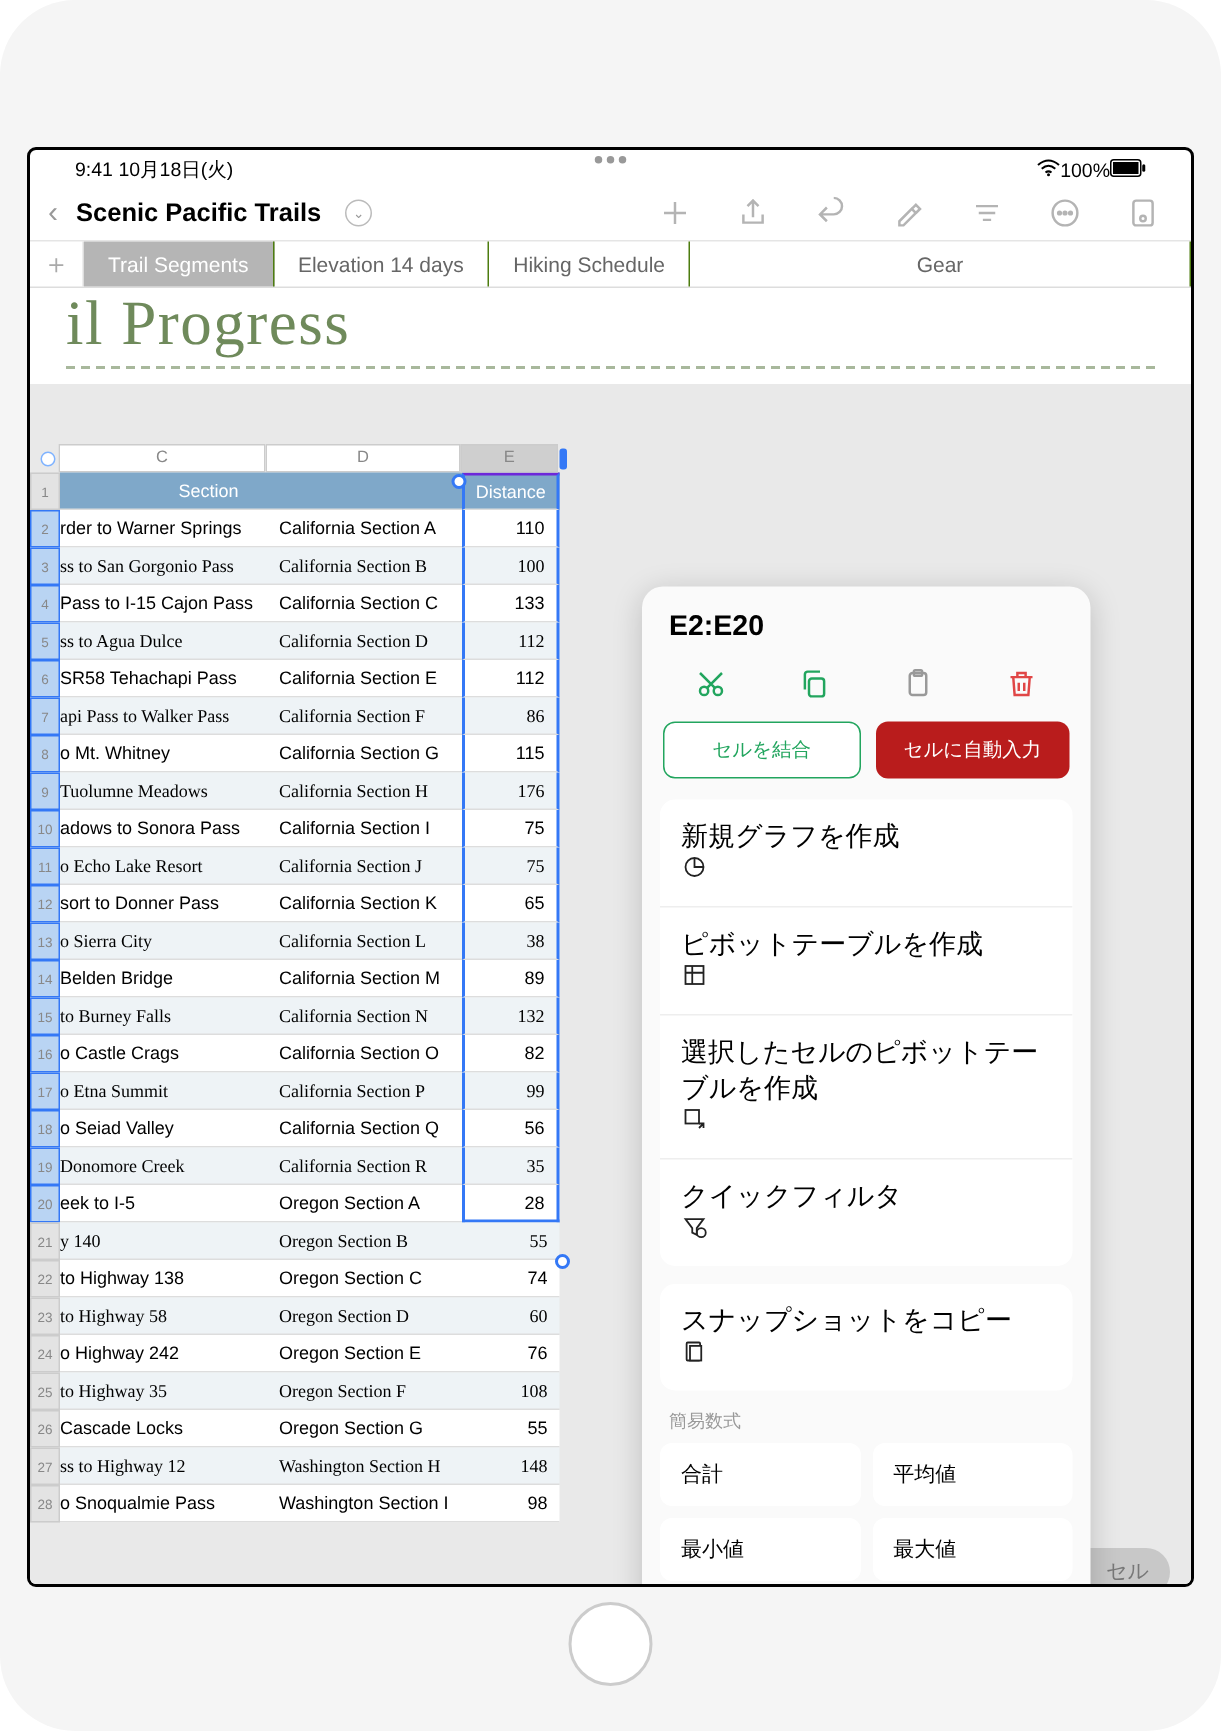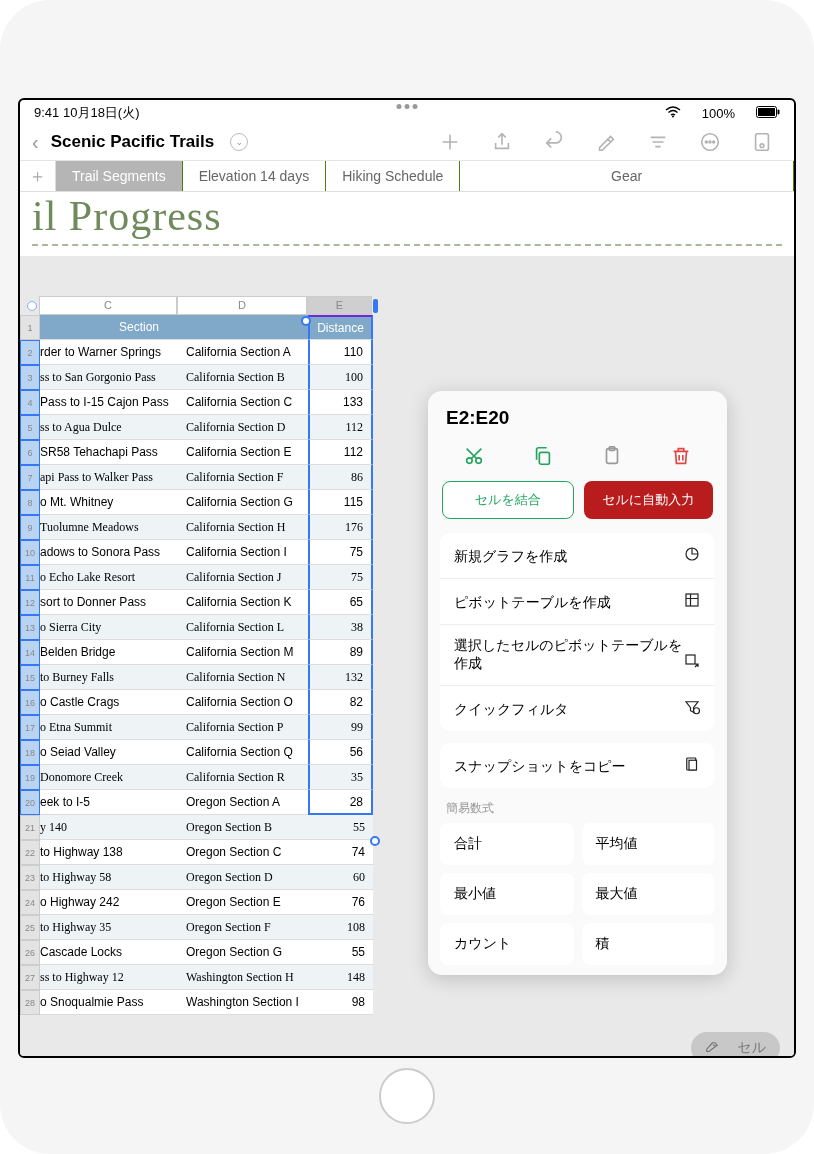--- a/index.html
+++ b/index.html
@@ -3,38 +3,38 @@
 <meta charset="utf-8">
 <style>
 * { margin: 0; padding: 0; box-sizing: border-box; font-family: -apple-system, BlinkMacSystemFont, sans-serif; }
 html, body { width: 814px; height: 1154px; background: #fff; overflow: hidden; }
 .ipad-frame { width: 814px; height: 1154px; background: #f5f5f5; border-radius: 50px; padding: 18px; position: relative; }
 .ipad-screen { width: 100%; height: 960px; background: #fff; border: 2px solid #000; border-radius: 6px; margin-top: 80px; overflow: hidden; position: relative; }
 .home-btn { position: absolute; bottom: 30px; left: 50%; transform: translateX(-50%); width: 56px; height: 56px; border: 2px solid #ccc; border-radius: 50%; background: #fff; }
 .multitask-dots { position: absolute; top: 104px; left: 50%; transform: translateX(-50%); display: flex; gap: 3px; z-index: 10; }
 .multitask-dots span { width: 5px; height: 5px; background: #999; border-radius: 50%; }
 
-.status-bar { display: flex; justify-content: space-between; align-items: center; padding: 4px 14px 2px; font-size: 13px; font-weight: 500; }
-.status-right { display: flex; align-items: center; gap: 21px; }
+.status-bar { display: flex; justify-content: space-between; align-items: center; padding: 4px 30px 2px; font-size: 13px; font-weight: 500; }
+.status-right { display: flex; align-items: center; gap: 0; }
 .wifi-icon, .battery-icon { display: inline-block; }
 
 .toolbar { display: flex; align-items: center; padding: 6px 12px; gap: 12px; border-bottom: 1px solid #e5e5e5; }
 .back-chevron { color: #999; font-size: 20px; cursor: pointer; }
 .doc-title { font-weight: 600; font-size: 17px; margin-right: 4px; }
 .doc-dd { width: 18px; height: 18px; border: 1px solid #bbb; border-radius: 50%; display: inline-flex; align-items: center; justify-content: center; font-size: 9px; color: #999; cursor: pointer; }
 .toolbar-spacer { flex: 1; }
 .tool-icon { width: 24px; height: 24px; display: inline-flex; align-items: center; justify-content: center; color: #b4b4b4; cursor: pointer; margin: 0 8px; }
 .tool-icon svg { width: 22px; height: 22px; stroke: currentColor; fill: none; stroke-width: 1.8; }
 
 .tabs { display: flex; border-bottom: 1px solid #ddd; }
 .tab-add { width: 36px; display: flex; align-items: center; justify-content: center; color: #aaa; font-size: 18px; cursor: pointer; border-right: 1px solid #ddd; }
 .tab { padding: 7px 16px; font-size: 14px; color: #666; cursor: pointer; border-right: 1px solid #4d7c0f; }
 .tab.active { background: #b5b5b5; color: #fff; }
 
-.heading-band { padding: 0px 12px 10px; }
+.heading-band { padding: 0px 24px 10px; }
 .heading-text { font-family: Georgia, serif; font-size: 42px; color: #6f8a5b; letter-spacing: 1px; white-space: nowrap; }
 .heading-rule { border: none; border-bottom: 2px dashed #6f8a5b; margin-top: 4px; opacity: 0.6; }
 
 .sheet-area { position: relative; background: #e9e9e9; height: 820px; overflow: hidden; }
 .col-header { display: flex; align-items: center; padding-left: 7px; background: #e9e9e9; height: 19px; margin-top: 40px; }
 .col-dot { width: 10px; height: 10px; border: 1px solid #7fb3ff; border-radius: 50%; background: #fff; margin-right: 2px; }
 .col-cell { border: 1px solid #ccc; background: #fff; font-size: 11px; color: #888; text-align: center; height: 19px; line-height: 17px; }
 .col-cell.sel { background: #cfcfcf; position: relative; }
 .sel-handle { position: absolute; right: -7px; top: 2px; width: 5px; height: 14px; background: #3478f6; border-radius: 2px; }
 .col-c { width: 138px; }
@@ -63,21 +63,21 @@
 .pop-act { width: 26px; height: 26px; display: flex; align-items: center; justify-content: center; cursor: pointer; }
 .pop-act.green svg { stroke: #22a55e; }
 .pop-act.grey svg { stroke: #999; }
 .pop-act.red svg { stroke: #e04646; }
 .pop-act svg { width: 22px; height: 22px; fill: none; stroke-width: 1.8; }
 .pop-btns { display: flex; gap: 10px; padding: 0 14px 14px; }
 .pop-btn { flex: 1; height: 38px; border-radius: 8px; font-size: 13px; display: flex; align-items: center; justify-content: center; cursor: pointer; }
 .pop-btn.outline { border: 1.5px solid #22a55e; color: #22a55e; background: #fff; }
 .pop-btn.solid { background: #b91c1c; color: #fff; }
 .pop-list { background: #fff; margin: 0 12px 12px; border-radius: 10px; overflow: hidden; }
-.pop-item { display: flex; align-items: flex-end; justify-content: space-between; padding: 12px 14px; font-size: 14px; border-bottom: 1px solid #eee; cursor: pointer; }
+.pop-item { display: flex; align-items: flex-start; justify-content: space-between; padding: 12px 14px; font-size: 18px; border-bottom: 1px solid #eee; cursor: pointer; flex-direction: column; }
 .pop-item:last-child { border-bottom: none; }
 .pop-item-icon svg { width: 18px; height: 18px; fill: none; stroke: #222; stroke-width: 1.6; }
 .pop-section-title { font-size: 12px; color: #999; padding: 0 18px 6px; }
 .formula-grid { display: grid; grid-template-columns: 1fr 1fr; gap: 8px; padding: 0 12px; }
 .formula-chip { background: #fff; border-radius: 8px; padding: 12px 14px; font-size: 14px; cursor: pointer; }
 
 .cell-pill { position: absolute; bottom: 12px; right: 14px; background: #c8c8c8; color: #777; border-radius: 18px; padding: 7px 14px; display: flex; align-items: center; gap: 18px; font-size: 14px; z-index: 15; cursor: pointer; }
 .bottom-caption { position: absolute; bottom: 6px; left: 520px; color: #2c5a7c; font-family: Georgia, serif; font-weight: bold; font-size: 13px; z-index: 2; }
 </style>
 </head>

